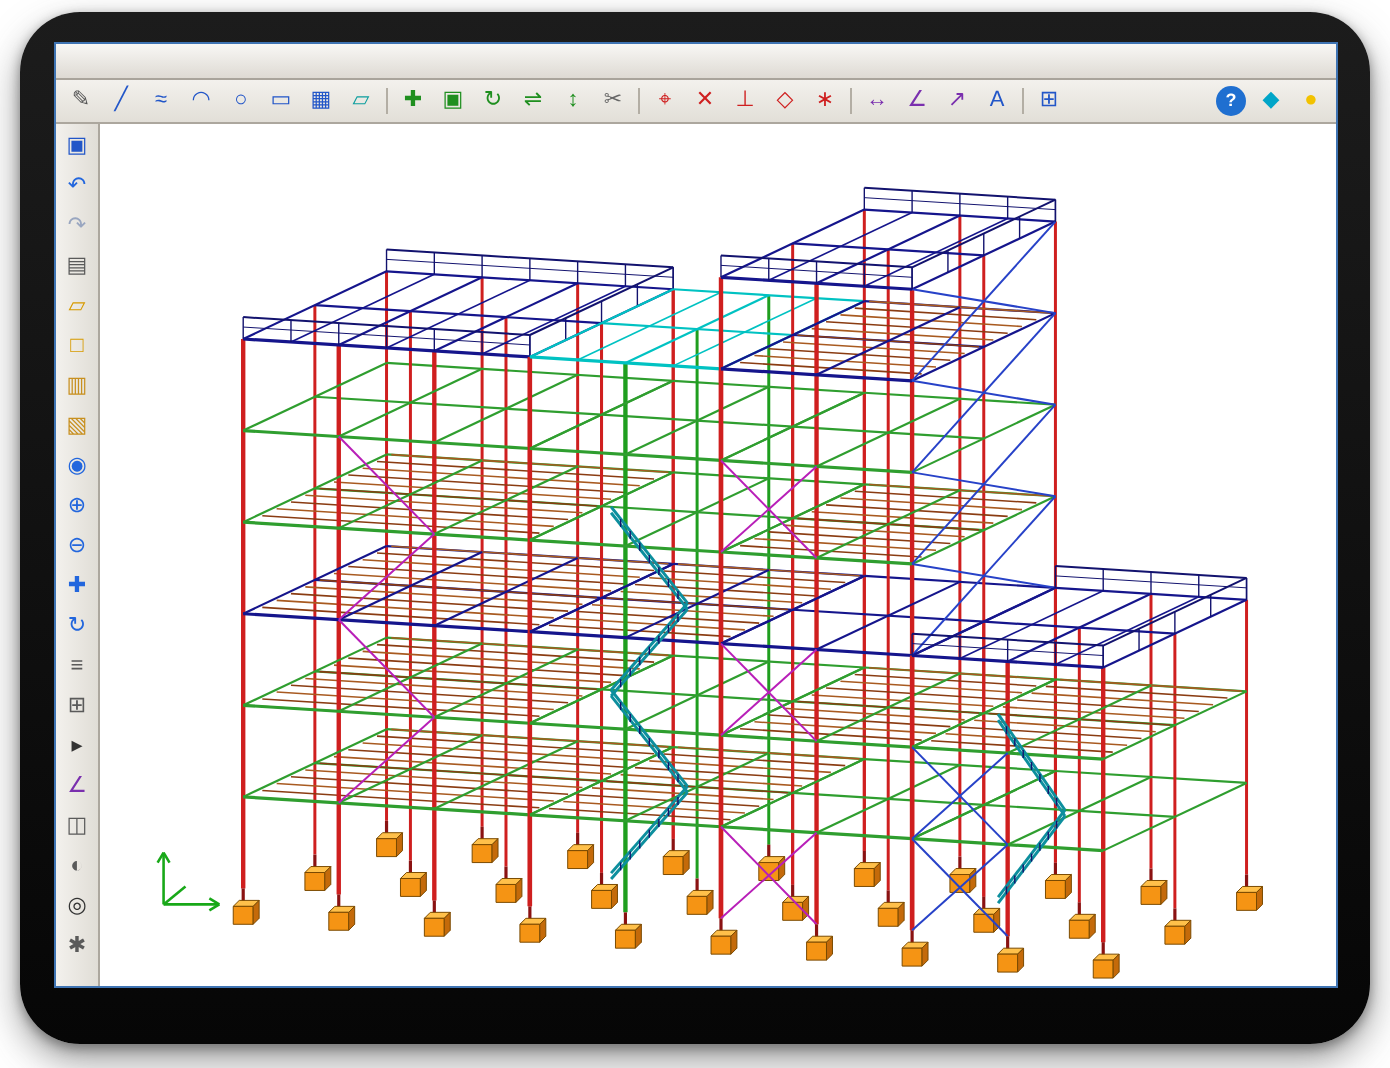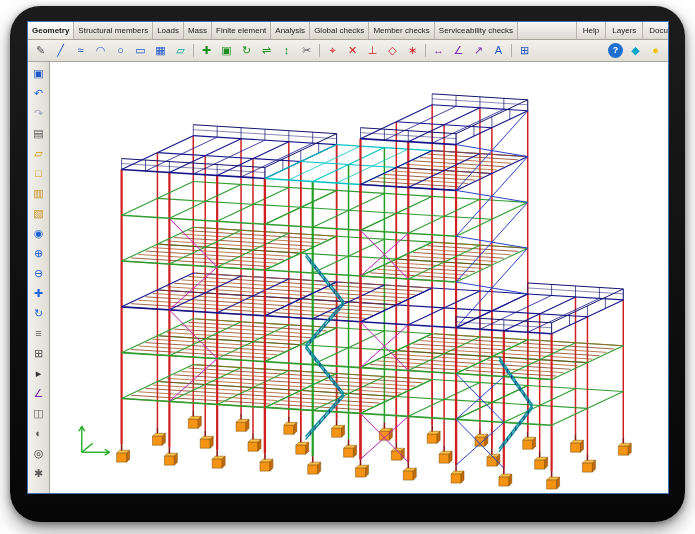--- a/index.html
+++ b/index.html
@@ -37,37 +37,21 @@
   .canvas svg{position:absolute;left:0;top:0;width:100%;height:100%;}
 </style>
 </head>
 <body>
 
 <div class="device">
   <div class="bezel"></div>
   <div class="app">
 
     <div class="tabbar">
-      <div style="display:flex">
-          <div class="tab active">Geometry</div>
-          <div class="tab">Structural members</div>
-          <div class="tab">Loads</div>
-          <div class="tab">Mass</div>
-          <div class="tab">Finite element</div>
-          <div class="tab">Analysis</div>
-          <div class="tab">Global checks</div>
-          <div class="tab">Member checks</div>
-          <div class="tab">Serviceability checks</div>
-        </div>
       <div class="tabspacer"></div>
-      <div class="ribbon-right">
-        <span class="rlabel">Help</span>
-        <span class="rlabel">Layers</span>
-        <span class="rlabel clip">Docu</span>
-      </div>
     </div>
 
     <div class="toolbar">
         <div class="tbtn" style="color: rgb(85, 85, 85);">✎</div>
         <div class="tbtn" style="color: rgb(34, 86, 200);">╱</div>
         <div class="tbtn" style="color: rgb(34, 86, 200);">≈</div>
         <div class="tbtn" style="color: rgb(34, 86, 200);">◠</div>
         <div class="tbtn" style="color: rgb(34, 86, 200);">○</div>
         <div class="tbtn" style="color: rgb(34, 86, 200);">▭</div>
         <div class="tbtn" style="color: rgb(34, 86, 200);">▦</div>

